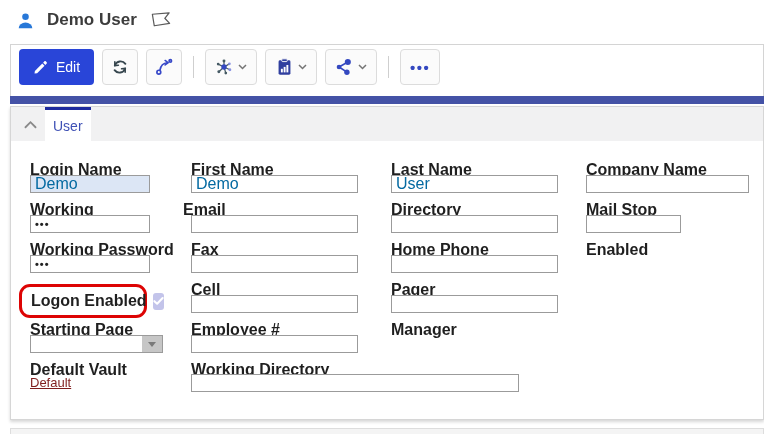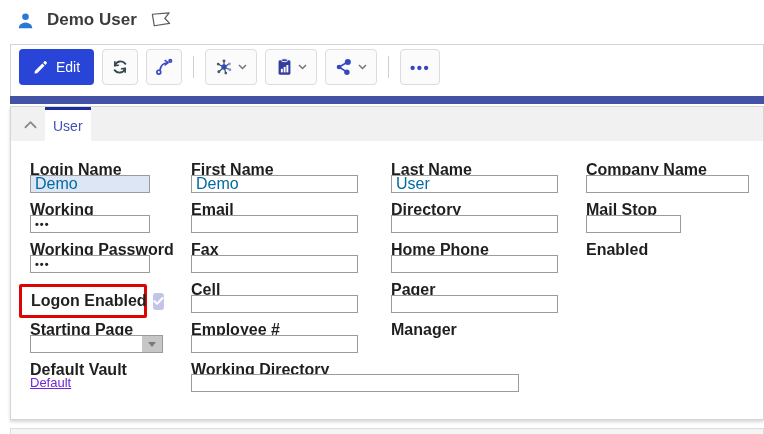--- a/index.html
+++ b/index.html
@@ -39,32 +39,32 @@
         padding:0 8px; cursor:pointer; }
   .tab span{ color:#3f51b5; font-size:14px; }
 
   
   .lbl{ position:absolute; font-size:16px; font-weight:bold; color:#1f1f1f; white-space:nowrap; }
   .inp{ position:absolute; height:18px; width:120px; border:1px solid #9b9b9b; background:#fff;
         font-family:"Liberation Sans",sans-serif; font-size:16px; color:#0369a1; padding:0 4px; }
   .inp.ro{ background:#dce6f5; }
   .inp.pw{ color:#222; font-weight:bold; letter-spacing:1px; font-size:11px; }
   .redbox{ position:absolute; left:8px; top:177px; width:128px; height:34px; border:3px solid #dd0404;
-           border-radius:2px; display:flex; align-items:center; padding-left:9px; gap:6px; }
+           border-radius:11px; display:flex; align-items:center; padding-left:9px; gap:6px; }
   .cb{ width:17px; height:17px; background:#c3c4ea; border-radius:3px; display:flex;
        align-items:center; justify-content:center; cursor:pointer; }
   .selwrap{ position:absolute; left:19px; top:228px; width:133px; height:18px; border:1px solid #9b9b9b;
             display:flex; background:#fff; }
   .selwrap input{ flex:1; min-width:0; border:none; outline:none; font-family:"Liberation Sans",sans-serif;
                   font-size:12px; padding:0 4px; }
   .selbtn{ width:20px; background:#c6c6c6; display:flex; align-items:center; justify-content:center;
            cursor:pointer; border:none; }
   .tri{ width:0; height:0; border-left:4px solid transparent; border-right:4px solid transparent;
         border-top:5px solid #7a7a7a; }
-  .vlink{ position:absolute; font-size:13px; color:#6d28d9; text-decoration:underline; cursor:pointer; }
+  .vlink{ position:absolute; font-size:13px; color:#7f1d1d; text-decoration:underline; cursor:pointer; }
 
   .nextstrip{ position:absolute; left:10px; top:428px; width:754px; height:12px; background:#f4f4f4;
               border:1px solid #dddddd; }
 </style>
 </head>
 <body>
 
 <div class="stage">
 
   <div class="hdr">
@@ -208,21 +208,21 @@
     <input class="inp ro" style="left: 19px; top: 68px; width: 120px;" value="Demo">
     <div class="lbl" style="left:180px;top:54px">First Name</div>
     <input class="inp" style="left: 180px; top: 68px; width: 167px;" value="Demo">
     <div class="lbl" style="left:380px;top:54px">Last Name</div>
     <input class="inp" style="left: 380px; top: 68px; width: 167px;" value="User">
     <div class="lbl" style="left:575px;top:54px">Company Name</div>
     <input class="inp" style="left: 575px; top: 68px; width: 163px;" value="">
 
     <div class="lbl" style="left:19px;top:94px">Working</div>
     <input class="inp pw" style="left: 19px; top: 108px; width: 120px;" value="•••">
-    <div class="lbl" style="left:180px;top:94px">Email</div>
+    <div class="lbl" style="left:172px;top:94px">Email</div>
     <input class="inp" style="left: 180px; top: 108px; width: 167px;" value="">
     <div class="lbl" style="left:380px;top:94px">Directory</div>
     <input class="inp" style="left: 380px; top: 108px; width: 167px;" value="">
     <div class="lbl" style="left:575px;top:94px">Mail Stop</div>
     <input class="inp" style="left: 575px; top: 108px; width: 95px;" value="">
 
     <div class="lbl" style="left:19px;top:134px">Working Password</div>
     <input class="inp pw" style="left: 19px; top: 148px; width: 120px;" value="•••">
     <div class="lbl" style="left:180px;top:134px">Fax</div>
     <input class="inp" style="left: 180px; top: 148px; width: 167px;" value="">

